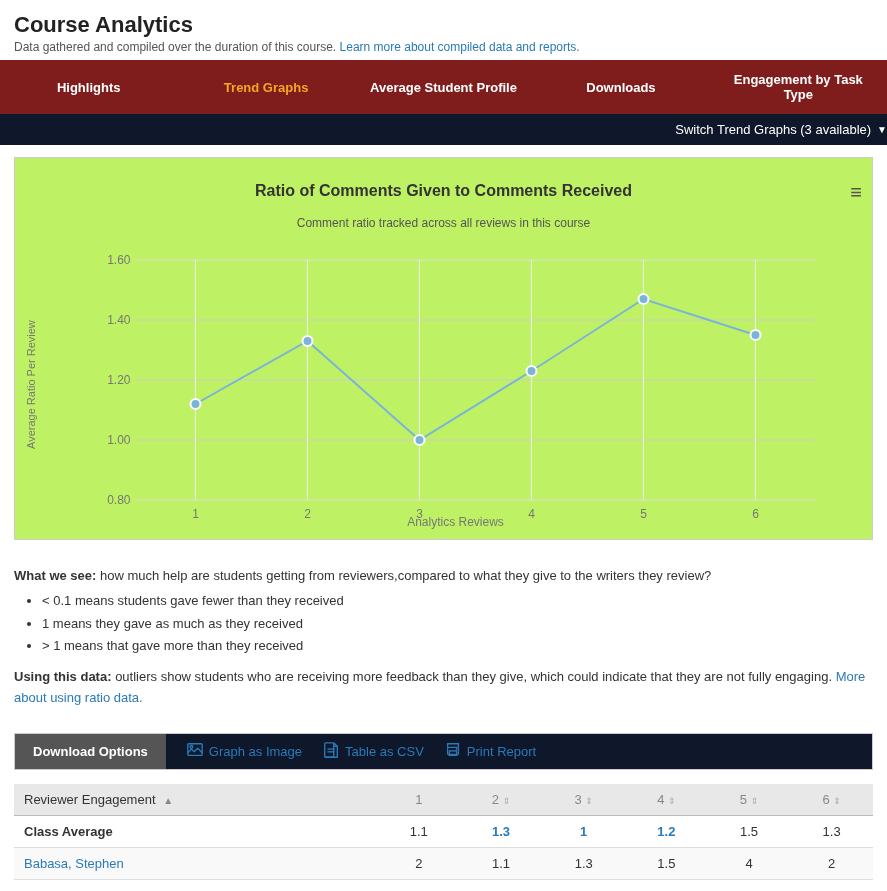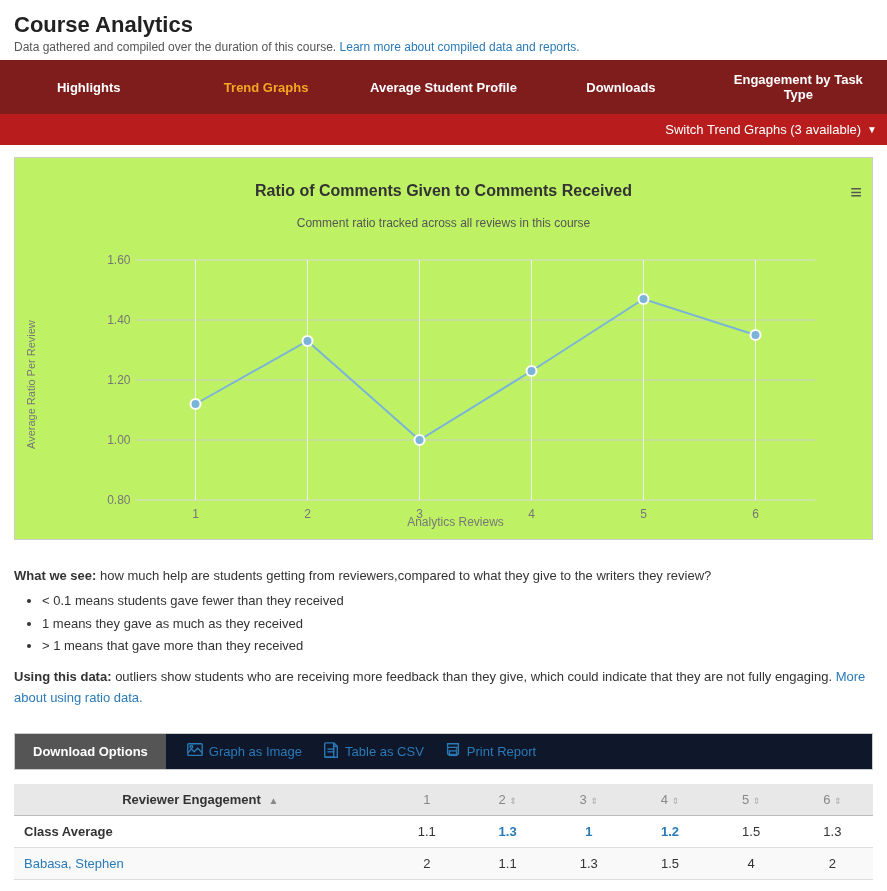--- a/index.html
+++ b/index.html
@@ -7,21 +7,21 @@
 
     .page-header { padding: 12px 14px 6px; }
     .page-title { font-size: 22px; font-weight: bold; color: #222; }
     .page-subtitle { font-size: 12px; color: #555; margin-top: 2px; }
     .page-subtitle a { color: #2a7ab8; text-decoration: none; }
 
     .nav-bar { background: #7f1d1d; display: flex; }
     .nav-item { flex: 1; padding: 12px 8px; text-align: center; color: #fff; font-size: 13px; font-weight: bold; cursor: pointer; border: none; background: none; }
     .nav-item.active { color: #f5a623; }
 
-    .switch-bar { background: #b91c1c; display: flex; justify-content: flex-end; align-items: flex-end; padding: 8px 10px; }
+    .switch-bar { background: #0f172a; display: flex; justify-content: flex-end; align-items: flex-end; padding: 8px 0; }
     .switch-btn { color: #fff; font-size: 13px; cursor: pointer; display: flex; align-items: center; gap: 6px; }
     .switch-btn .arrow { font-size: 10px; }
 
     .chart-container { border: 1px solid #ccc; margin: 12px 14px; padding: 14px 10px 10px; background: #bef264; }
     .chart-title { text-align: center; font-size: 16px; font-weight: bold; color: #333; }
     .chart-subtitle { text-align: center; font-size: 12px; color: #555; margin-top: 16px; }
     .chart-wrap { position: relative; margin-top: 10px; }
 
     .description { padding: 14px 14px 10px; line-height: 1.6; }
     .description .label { font-weight: bold; }
@@ -32,21 +32,21 @@
 
     .download-bar { display: flex; align-items: center; background: #0f172a; border: 1px solid #ccc; margin: 14px 14px 0; }
     .download-label { background: #555; color: #fff; font-weight: bold; font-size: 13px; padding: 10px 18px; white-space: nowrap; }
     .download-options { display: flex; align-items: center; padding: 6px 20px; gap: 20px; }
     .download-option { display: flex; align-items: center; gap: 5px; color: #2a7ab8; cursor: pointer; font-size: 13px; }
     .download-option svg { width: 18px; height: 18px; }
 
     .table-section { margin: 14px 14px; }
     table { width: 100%; border-collapse: collapse; font-size: 13px; }
     thead tr { background: #e8e8e8; }
-    thead th { padding: 8px 10px; text-align: center; font-weight: bold; color: #333; border-bottom: 1px solid #bbb; }
+    thead th { padding: 8px 10px; text-align: left; font-weight: normal; color: #333; border-bottom: 1px solid #bbb; }
     thead th.sortable { cursor: pointer; }
     thead th .sort-icon { font-size: 10px; color: #888; margin-left: 4px; }
     thead th.col-num { text-align: center; color: #888; font-weight: normal; }
     tbody tr { border-bottom: 1px solid #ddd; }
     tbody tr:nth-child(even) { background: #f9f9f9; }
     tbody td { padding: 8px 10px; }
     tbody td.center { text-align: center; }
     .row-label { font-weight: bold; }
     .row-label.link { color: #2a7ab8; cursor: pointer; font-weight: normal; }
     .val-blue { color: #2a7ab8; font-weight: bold; }

